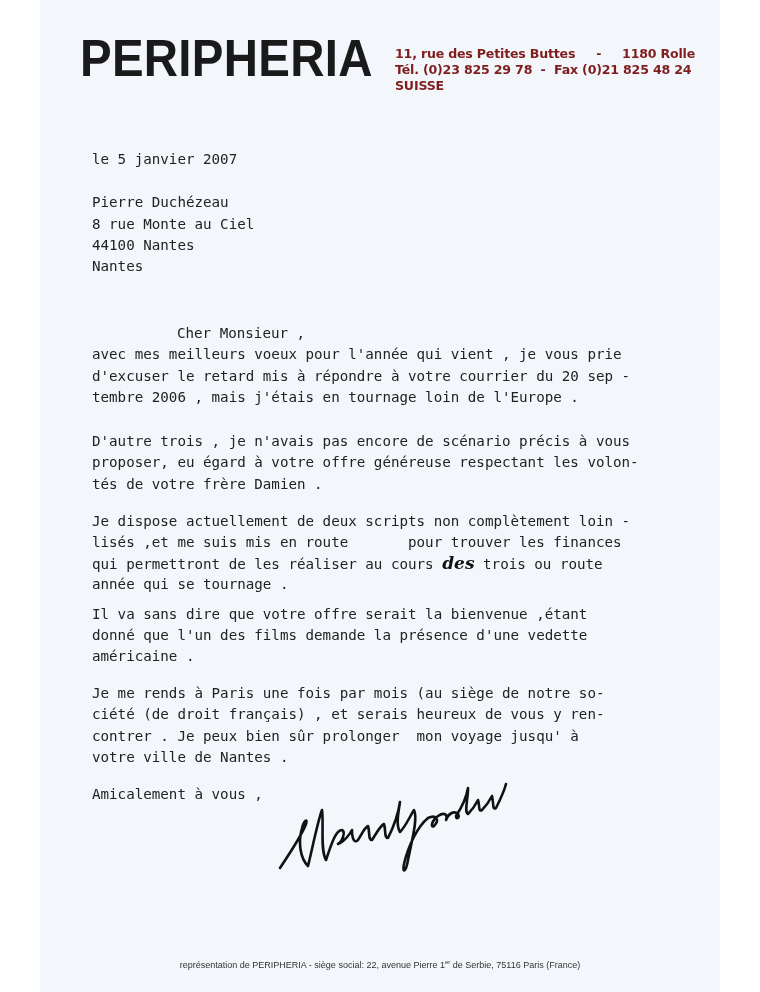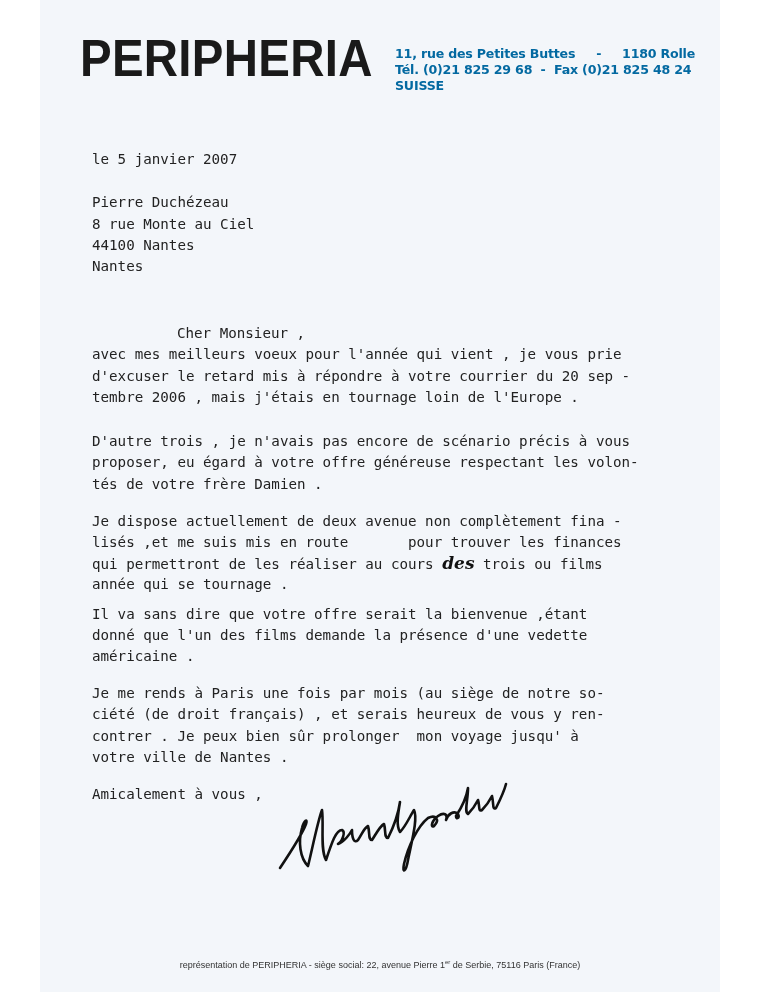--- a/index.html
+++ b/index.html
@@ -10,21 +10,21 @@
     }
     .logo {
       position: absolute; left: 80px; top: 33px;
       font-family: "Liberation Sans", sans-serif; font-weight: bold;
       font-size: 51px; letter-spacing: 0.3px; color: #1a1a1a; line-height: 1;
       transform: scaleX(0.93); transform-origin: left top;
     }
     .addr {
       position: absolute; left: 395px; top: 46px;
       font-family: "DejaVu Sans", sans-serif; font-weight: bold;
-      font-size: 12.6px; color: #0369a1; line-height: 16px;
+      font-size: 12.6px; color: #7f1d1d; line-height: 16px;
       letter-spacing: -0.2px;
     }
     .addr .row { white-space: pre; height: 16px; }
     .tw {
       position: absolute; left: 92px;
       font-family: "DejaVu Sans Mono", monospace; font-size: 14.2px;
       color: #222222; white-space: pre; line-height: 16px;
     }
     .hand {
       font-family: "DejaVu Serif", serif; font-style: italic; font-weight: bold;
@@ -39,44 +39,44 @@
   </style>
 </head>
 <body>
 
 <div class="paper"></div>
 
 <div class="logo">PERIPHERIA</div>
 
 <div class="addr">
   <div class="row">11, rue des Petites Buttes     -     1180 Rolle</div>
-  <div class="row">Tél. (0)21 825 29 68  -  Fax (0)21 825 48 24</div>
+  <div class="row">Tél. (0)23 825 29 78  -  Fax (0)21 825 48 24</div>
   <div class="row">SUISSE</div>
 </div>
 
 <div class="tw" style="top:151px">le 5 janvier 2007</div>
 
 <div class="tw" style="top:194px">Pierre Duchézeau</div>
 <div class="tw" style="top:216px">8 rue Monte au Ciel</div>
 <div class="tw" style="top:237px">44100 Nantes</div>
 <div class="tw" style="top:258px">Nantes</div>
 
 <div class="tw" style="top:325px; left:177px">Cher Monsieur ,</div>
 
 <div class="tw" style="top:346px">avec mes meilleurs voeux pour l'année qui vient , je vous prie</div>
 <div class="tw" style="top:368px">d'excuser le retard mis à répondre à votre courrier du 20 sep -</div>
 <div class="tw" style="top:389px">tembre 2006 , mais j'étais en tournage loin de l'Europe .</div>
 
 <div class="tw" style="top:433px">D'autre trois , je n'avais pas encore de scénario précis à vous</div>
 <div class="tw" style="top:454px">proposer, eu égard à votre offre généreuse respectant les volon-</div>
 <div class="tw" style="top:476px">tés de votre frère Damien .</div>
 
-<div class="tw" style="top:513px">Je dispose actuellement de deux avenue non complètement fina -</div>
+<div class="tw" style="top:513px">Je dispose actuellement de deux scripts non complètement loin -</div>
 <div class="tw" style="top:534px">lisés ,et me suis mis en route       pour trouver les finances</div>
-<div class="tw" style="top:555px"><span>qui permettront de les réaliser au cours </span><span class="hand">des</span><span> </span><span>trois ou films</span></div>
+<div class="tw" style="top:555px"><span>qui permettront de les réaliser au cours </span><span class="hand">des</span><span> </span><span>trois ou route</span></div>
 <div class="tw" style="top:576px">année qui se tournage .</div>
 
 <div class="tw" style="top:606px">Il va sans dire que votre offre serait la bienvenue ,étant</div>
 <div class="tw" style="top:627px">donné que l'un des films demande la présence d'une vedette</div>
 <div class="tw" style="top:648px">américaine .</div>
 
 <div class="tw" style="top:685px">Je me rends à Paris une fois par mois (au siège de notre so-</div>
 <div class="tw" style="top:706px">ciété (de droit français) , et serais heureux de vous y ren-</div>
 <div class="tw" style="top:728px">contrer . Je peux bien sûr prolonger  mon voyage jusqu' à</div>
 <div class="tw" style="top:749px">votre ville de Nantes .</div>

